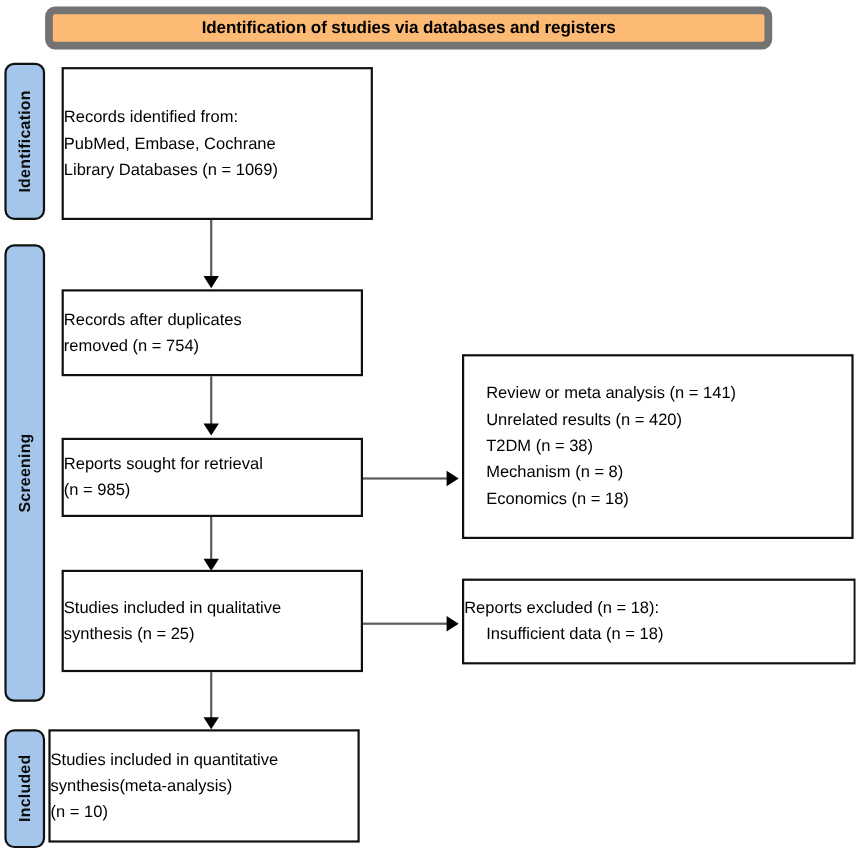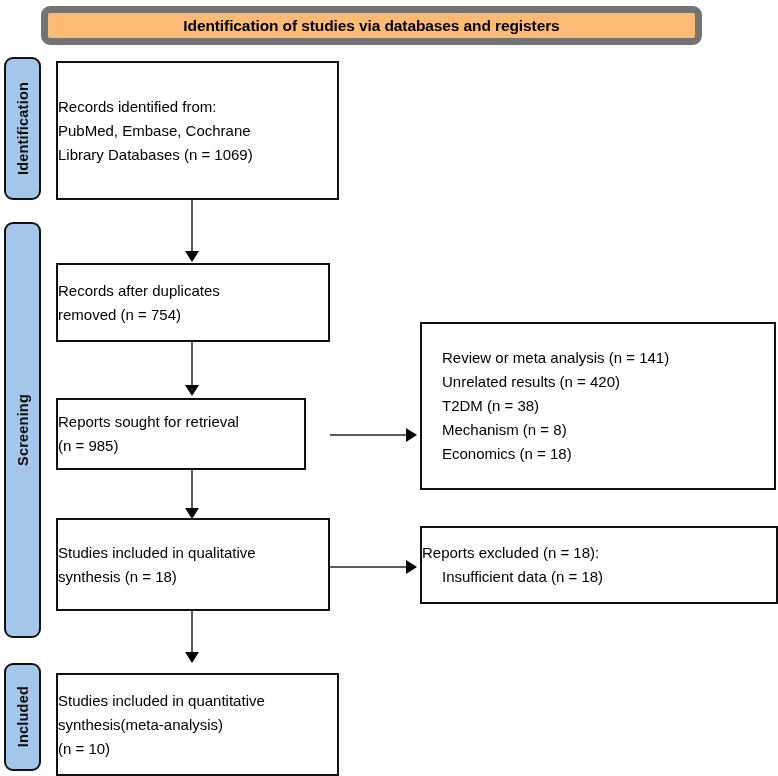--- a/index.html
+++ b/index.html
@@ -151,21 +151,21 @@
   <div class="box" style="left:56px; top:263px; width:274px; height:79px;">
     <div class="box-inner">
       <div class="box-line">Records after duplicates</div>
       <div class="box-line">removed (n = 754)</div>
     </div>
   </div>
 
   <div class="v-line" style="left:191px; top:342px; height:48px;"></div>
   <div class="v-head" style="left:185px; top:385px;"></div>
 
-  <div class="box" style="left:56px; top:398px; width:250px; height:72px;">
+  <div class="box" style="left:56px; top:398px; width:274px; height:72px;">
     <div class="box-inner">
       <div class="box-line">Reports sought for retrieval</div>
       <div class="box-line">(n = 985)</div>
     </div>
   </div>
 
   <div class="h-line" style="left:330px; top:434px; width:80px;"></div>
   <div class="h-head" style="left:406px; top:428px;"></div>
 
   <div class="box" style="left:420px; top:322px; width:356px; height:168px;">
@@ -177,38 +177,38 @@
       <div class="box-line indent">Economics (n = 18)</div>
     </div>
   </div>
 
   <div class="v-line" style="left:191px; top:470px; height:45px;"></div>
   <div class="v-head" style="left:185px; top:508px;"></div>
 
   <div class="box" style="left:56px; top:518px; width:274px; height:93px;justify-content:center;">
     <div class="box-inner">
       <div class="box-line">Studies included in qualitative</div>
-      <div class="box-line">synthesis (n = 18)</div>
+      <div class="box-line">synthesis (n = 25)</div>
     </div>
   </div>
 
   <div class="h-line" style="left:330px; top:566px; width:80px;"></div>
   <div class="h-head" style="left:406px; top:560px;"></div>
 
   <div class="box" style="left:420px; top:526px; width:358px; height:78px;">
     <div class="box-inner">
       <div class="box-line">Reports excluded (n = 18):</div>
       <div class="box-line indent">Insufficient data (n = 18)</div>
     </div>
   </div>
 
   <div class="v-line" style="left:191px; top:611px; height:46px;"></div>
   <div class="v-head" style="left:185px; top:652px;"></div>
 
-  <div class="box" style="left:56px; top:663px; width:283px; height:103px;margin-top:10px;">
+  <div class="box" style="left:44px; top:663px; width:283px; height:103px;">
     <div class="box-inner">
       <div class="box-line">Studies included in quantitative</div>
       <div class="box-line">synthesis(meta-analysis)</div>
       <div class="box-line">(n = 10)</div>
     </div>
   </div>
 
 </div>
 
 </body></html>

